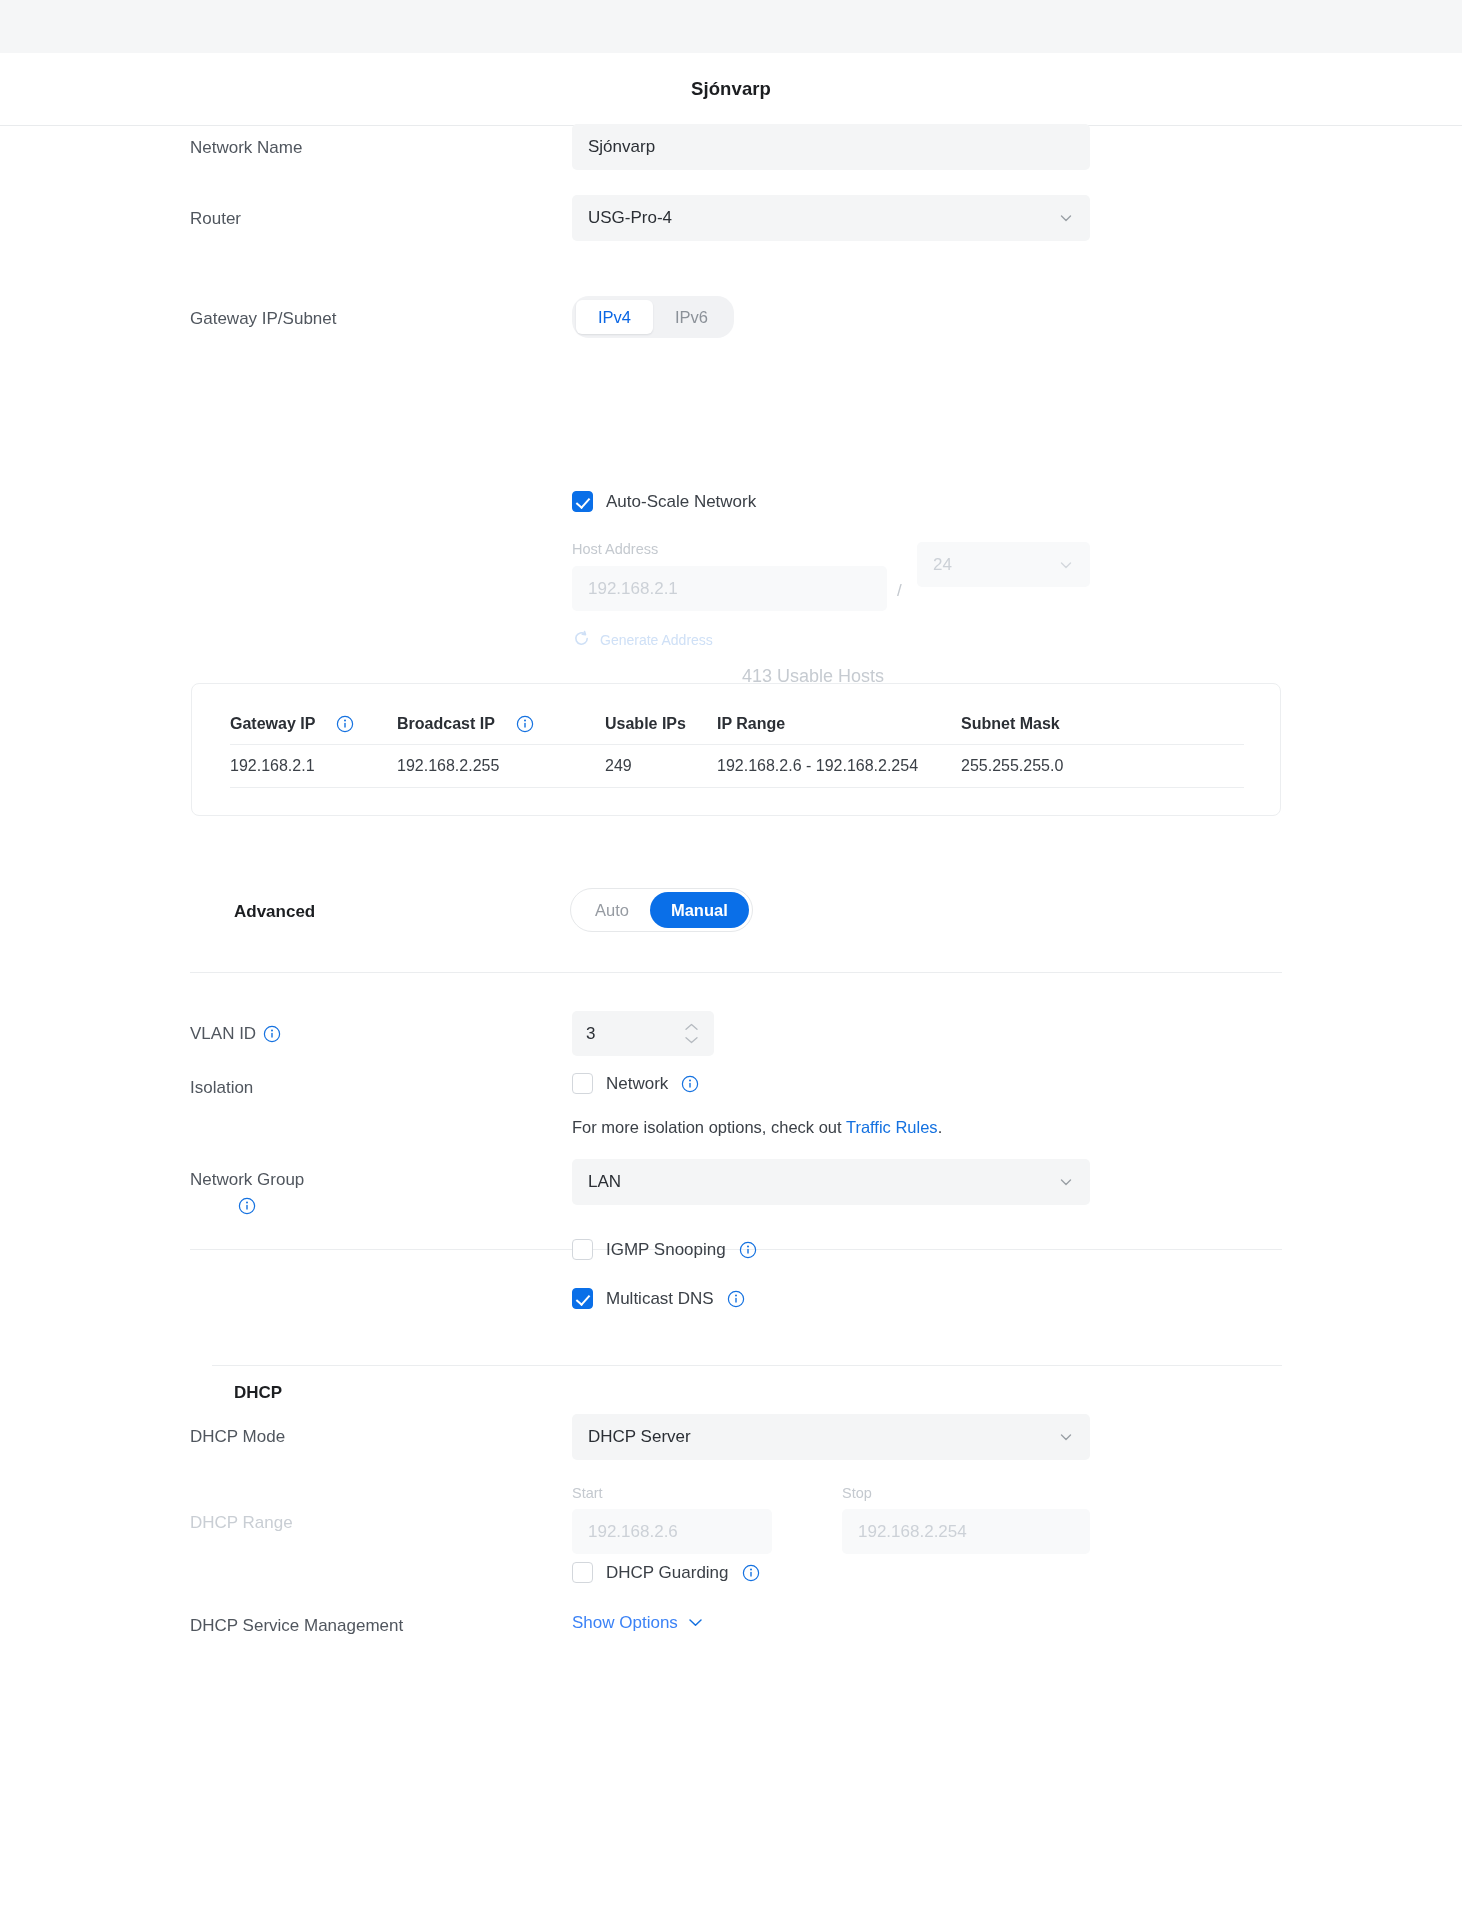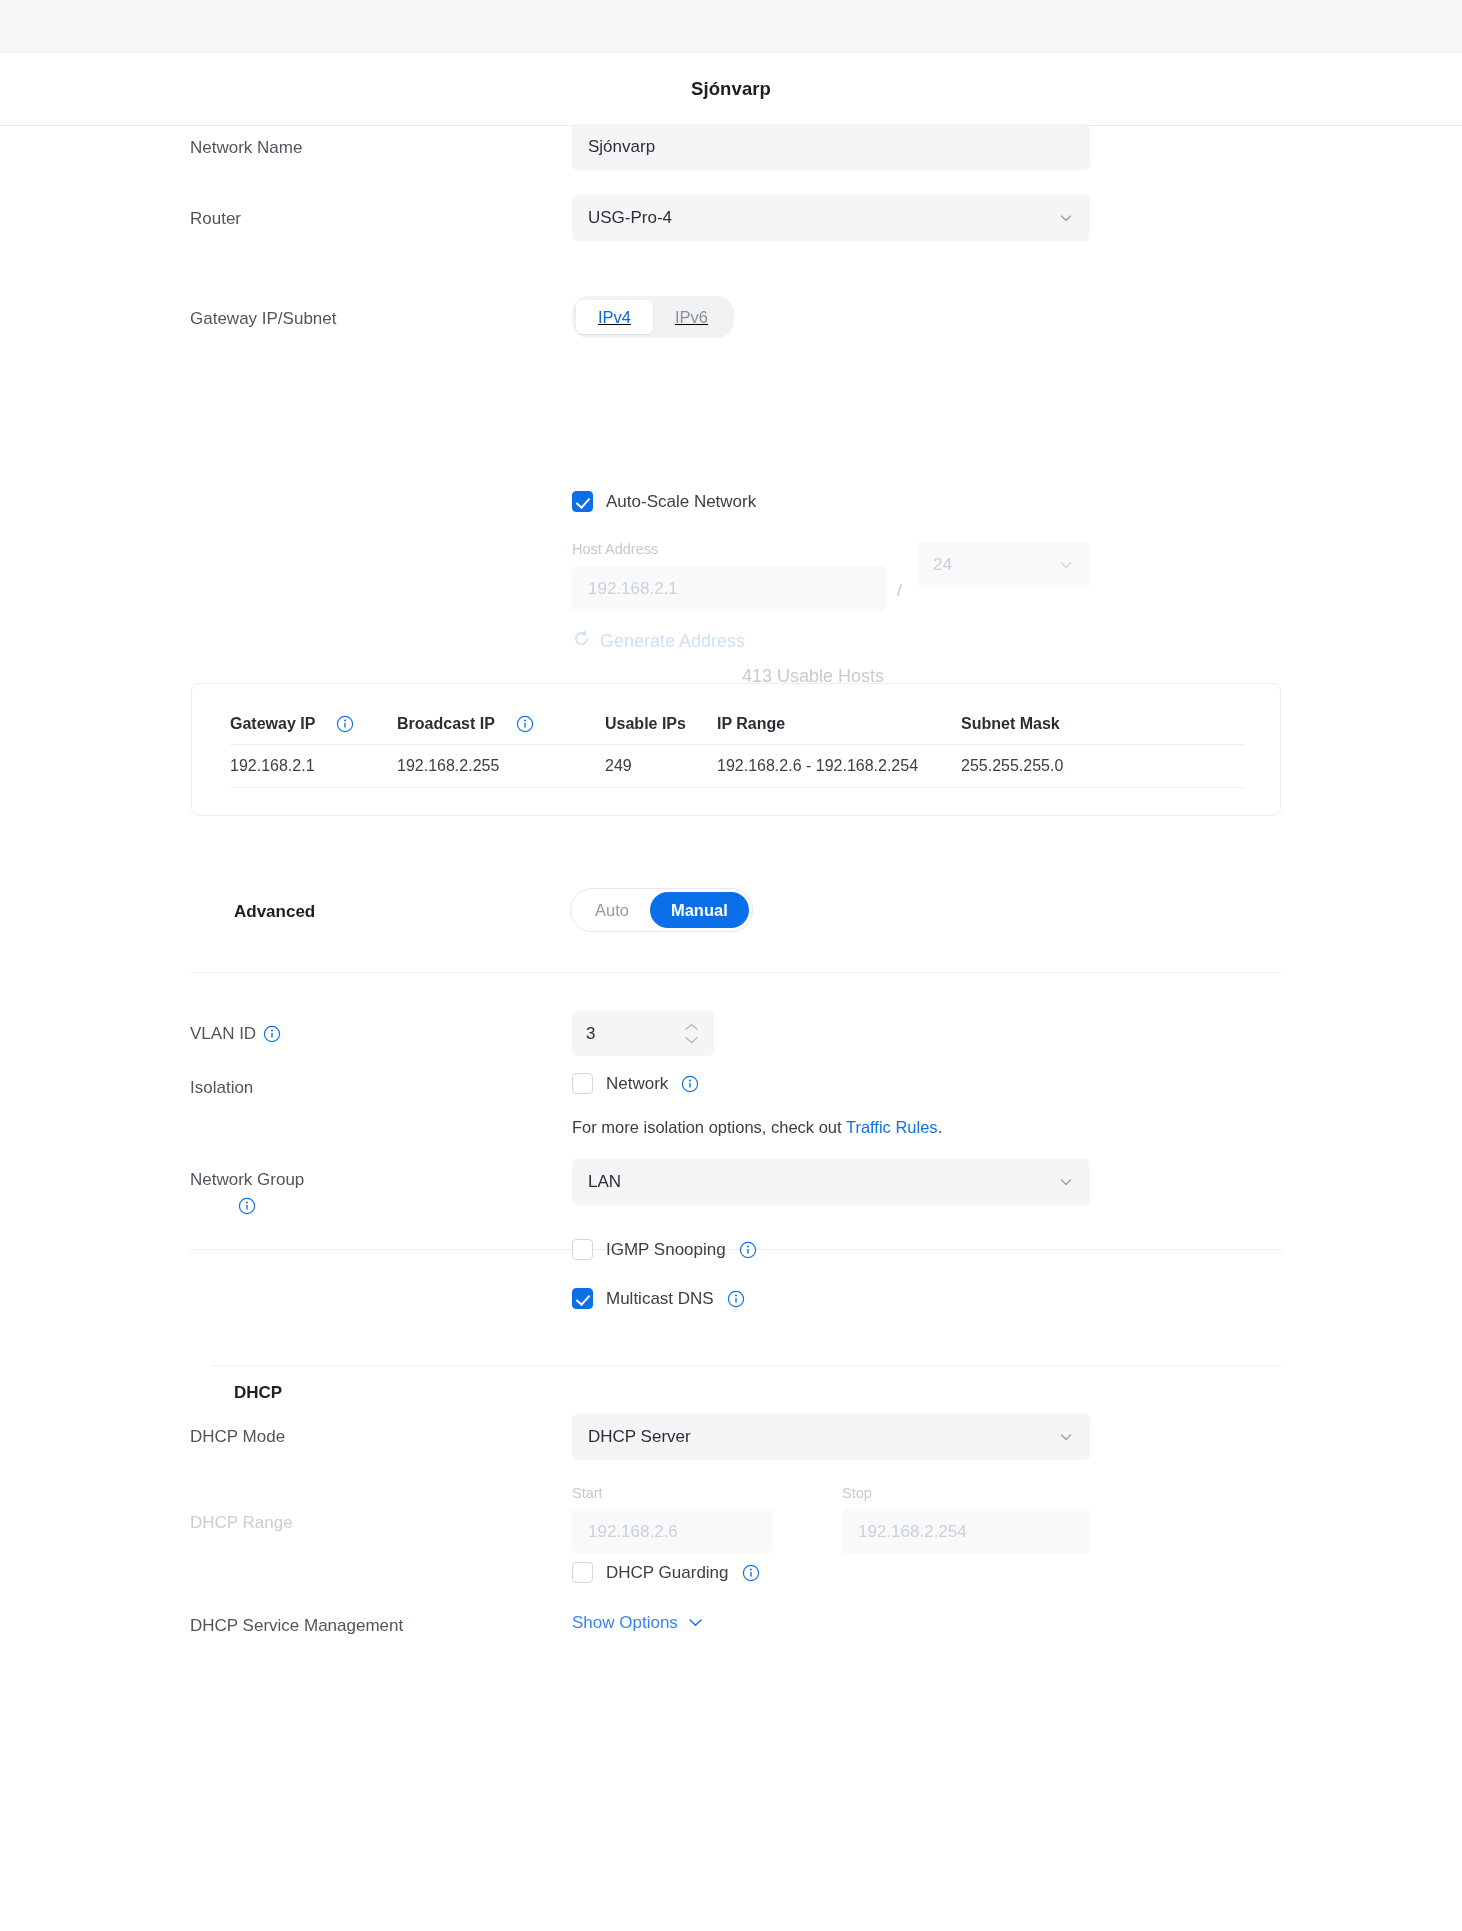--- a/index.html
+++ b/index.html
@@ -39,21 +39,21 @@
   .field.ghost { color:#ccd1d7; background:#f8f9fa; }
   .field .chev { margin-left:auto; }
 
   .chev-ico { width:16px; height:16px; display:block; }
 
   .sublabel { position:absolute; font-size:14.5px; color:#c4c9cf; }
 
   
   .seg {
     position:absolute; background:#f1f2f4; border-radius:17px; padding:4px;
-    display:flex; gap:0; height:42px; align-items:center;text-decoration:underline;
+    display:flex; gap:0; height:42px; align-items:center;
   }
   .seg .segbtn {
     height:34px; padding:0 22px; display:flex; align-items:center; justify-content:center;
     font-size:16.5px; color:#8b9198; border-radius:6px;
   }
   .seg .segbtn.active { background:#fff; color:#0a66e4; box-shadow:0 1px 2px rgba(20,30,50,.10); }
 
   
   .toggle {
     position:absolute; height:44px; border:1px solid #e6e8ea; border-radius:22px;
@@ -74,21 +74,21 @@
     border:solid #fff; border-width:0 2.1px 2.1px 0; transform:rotate(42deg);
   }
   .cbtxt { font-size:17px; color:#3b4047; white-space:nowrap; }
 
   
   .info { width:18px; height:18px; flex:none; }
 
   
   .genlink {
     position:absolute; display:flex; align-items:center; gap:9px;
-    font-size:18px; color:#cfe0f6;
+    font-size:14px; color:#cfe0f6;
   }
 
   
   .slider { position:absolute; }
   .sl-track { position:absolute; left:0; top:0; height:3px; background:#ebedee; border-radius:2px; width:100%; }
   .sl-fill  { position:absolute; left:0; top:0; height:3px; background:#9dc2ef; border-radius:2px; }
   .sl-dot-l { position:absolute; left:-4px; top:-3px; width:9px; height:9px; border-radius:50%; background:#9dc2ef; }
   .sl-dot-r { position:absolute; right:-4px; top:-3px; width:9px; height:9px; border-radius:50%; background:#dfe2e5; }
   .sl-thumb {
     position:absolute; top:-9px; width:21px; height:21px; border-radius:50%;

